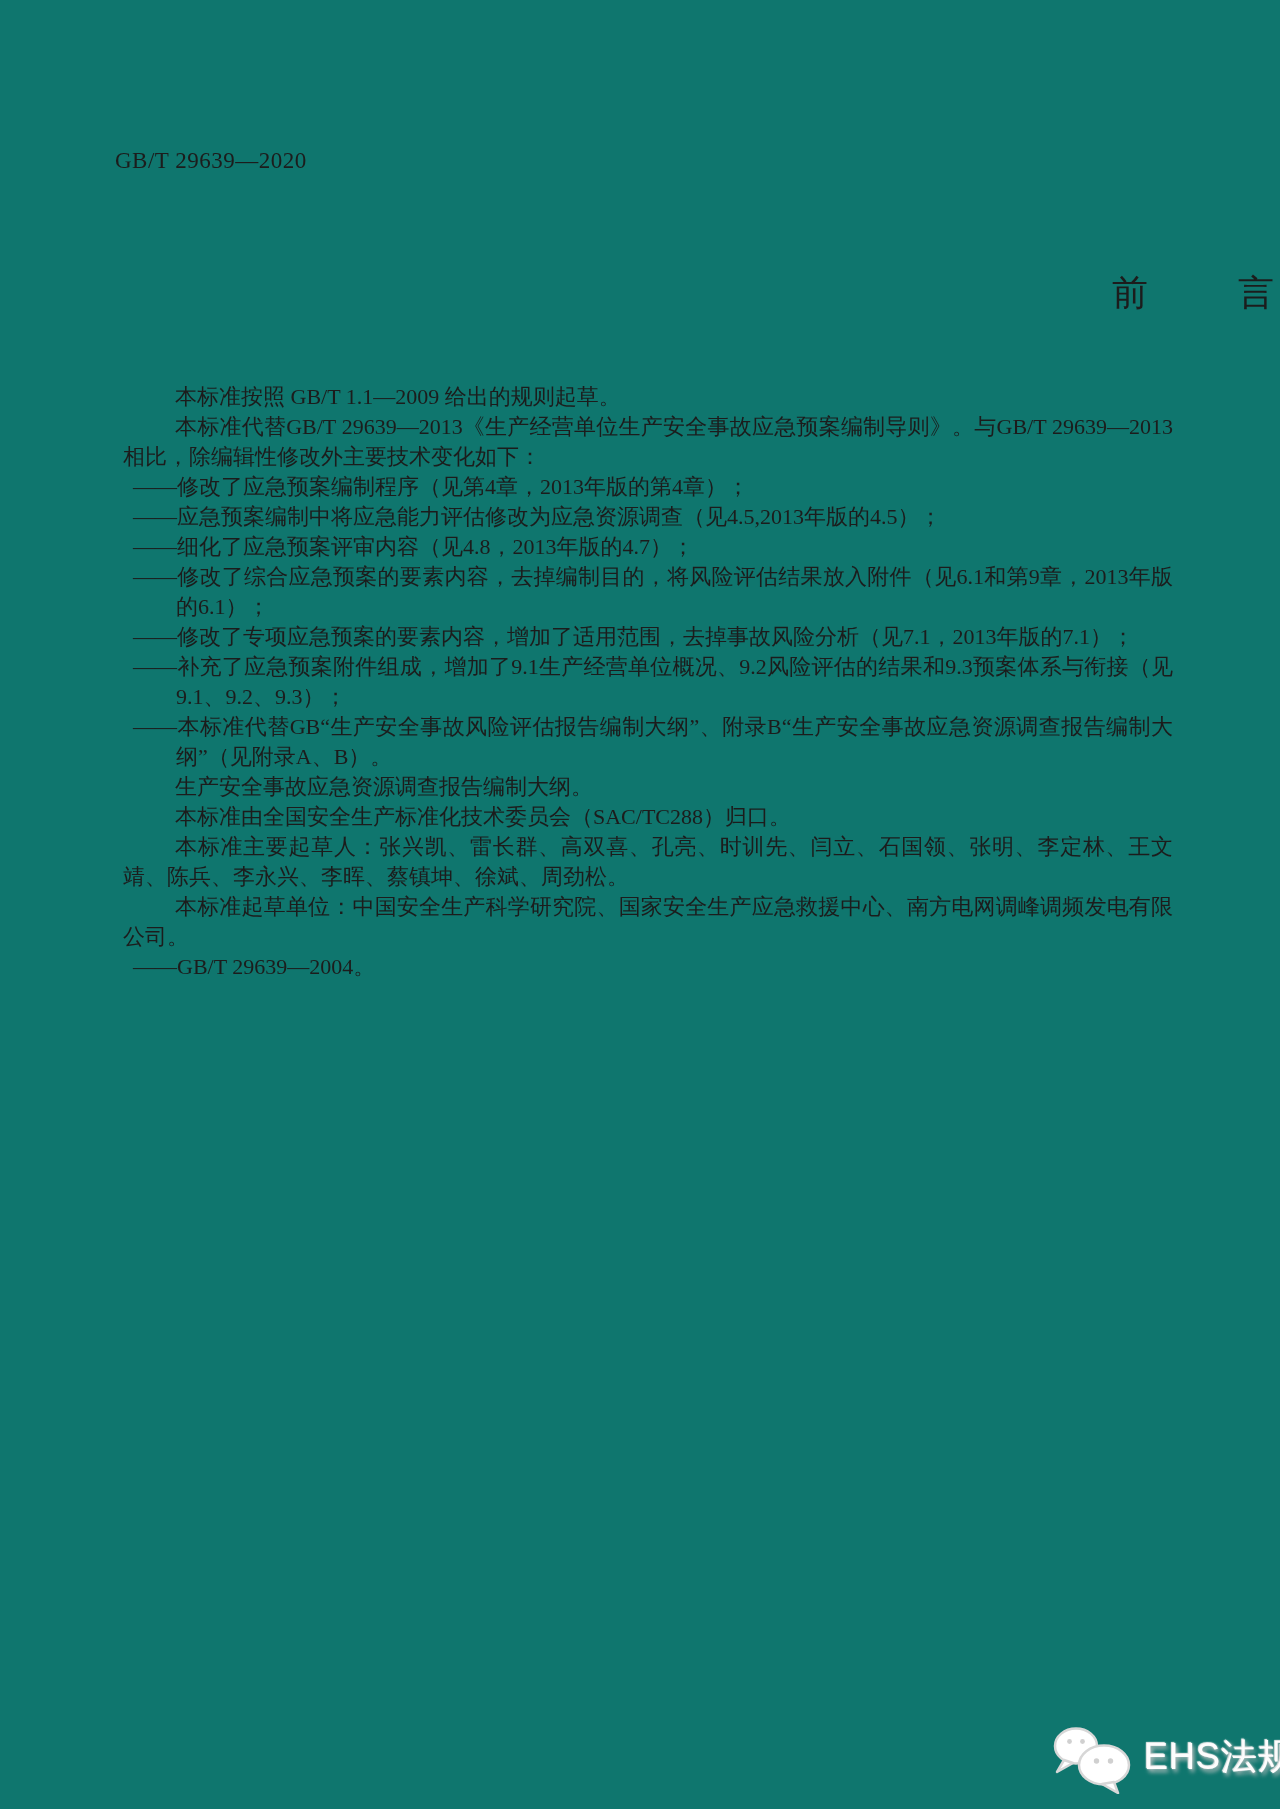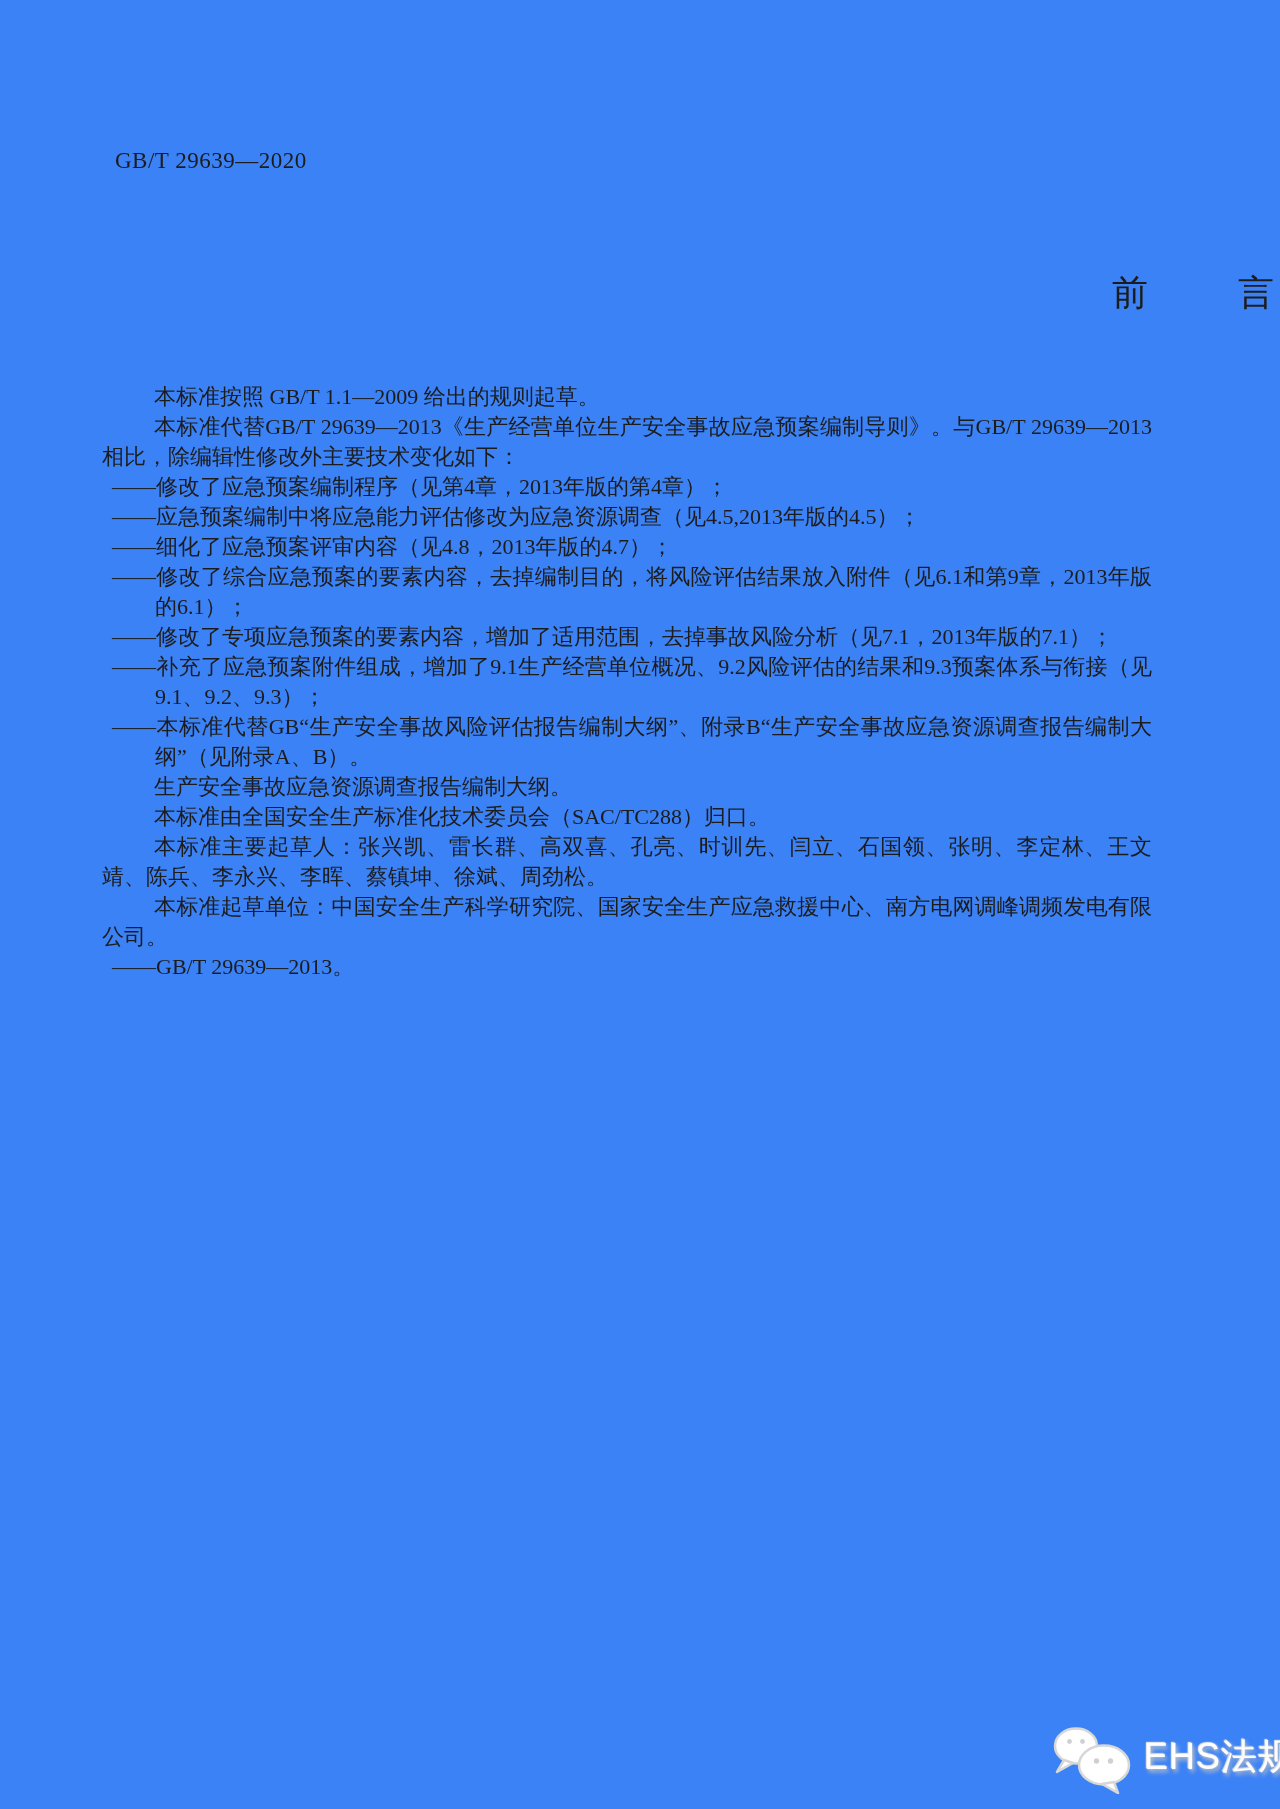--- a/index.html
+++ b/index.html
@@ -4,21 +4,21 @@
 <style>
   html, body {
     margin: 0;
     padding: 0;
     background: #ffffff;
   }
   .page {
     position: relative;
     width: 1280px;
     height: 1809px;
-    background: #3b82f6;
+    background: #0f766e;
     overflow: hidden;
     font-family: "Liberation Serif", "DejaVu Serif", serif;
     color: #1c1c1c;
   }
   .doc-number {
     position: absolute;
     left: 115px;
     top: 148px;
     font-size: 23px;
     letter-spacing: 0.5px;
@@ -30,21 +30,21 @@
     top: 270px;
     width: 100%;
     text-align: right;
     font-size: 36px;
     font-weight: normal;
     letter-spacing: 6px;
     line-height: 46px;
   }
   .fw-body {
     position: absolute;
-    left: 102px;
+    left: 123px;
     top: 382px;
     width: 1050px;
     font-size: 22px;
     line-height: 30px;
     text-align: justify;
   }
   .fw-body p {
     margin: 0;
     padding: 0;
   }
@@ -96,21 +96,21 @@
     <p class="bullet">——应急预案编制中将应急能力评估修改为应急资源调查（见4.5,2013年版的4.5）；</p>
     <p class="bullet">——细化了应急预案评审内容（见4.8，2013年版的4.7）；</p>
     <p class="bullet">——修改了综合应急预案的要素内容，去掉编制目的，将风险评估结果放入附件（见6.1和第9章，2013年版的6.1）；</p>
     <p class="bullet">——修改了专项应急预案的要素内容，增加了适用范围，去掉事故风险分析（见7.1，2013年版的7.1）；</p>
     <p class="bullet">——补充了应急预案附件组成，增加了9.1生产经营单位概况、9.2风险评估的结果和9.3预案体系与衔接（见9.1、9.2、9.3）；</p>
     <p class="bullet">——本标准代替GB“生产安全事故风险评估报告编制大纲”、附录B“生产安全事故应急资源调查报告编制大纲”（见附录A、B）。</p>
     <p class="para">生产安全事故应急资源调查报告编制大纲。</p>
     <p class="para">本标准由全国安全生产标准化技术委员会（SAC/TC288）归口。</p>
     <p class="para">本标准主要起草人：张兴凯、雷长群、高双喜、孔亮、时训先、闫立、石国领、张明、李定林、王文靖、陈兵、李永兴、李晖、蔡镇坤、徐斌、周劲松。</p>
     <p class="para">本标准起草单位：中国安全生产科学研究院、国家安全生产应急救援中心、南方电网调峰调频发电有限公司。</p>
-    <p class="bullet">——GB/T 29639—2013。</p>
+    <p class="bullet">——GB/T 29639—2004。</p>
   </div>
 
   <div class="watermark">
     <span class="wm-icon">
       <svg viewBox="0 0 92 74" width="92" height="74" xmlns="http://www.w3.org/2000/svg">
 
         <ellipse cx="30" cy="26" rx="21" ry="17.5" fill="#ffffff" stroke="#d7d7d7" stroke-width="2.5"></ellipse>
         <path d="M18 40 L11 52 L27 43 Z" fill="#ffffff" stroke="#d7d7d7" stroke-width="2.5" stroke-linejoin="round"></path>
         <circle cx="23.5" cy="21.5" r="2.4" fill="#d0d0d0"></circle>
         <circle cx="36.5" cy="21.5" r="2.4" fill="#d0d0d0"></circle>

